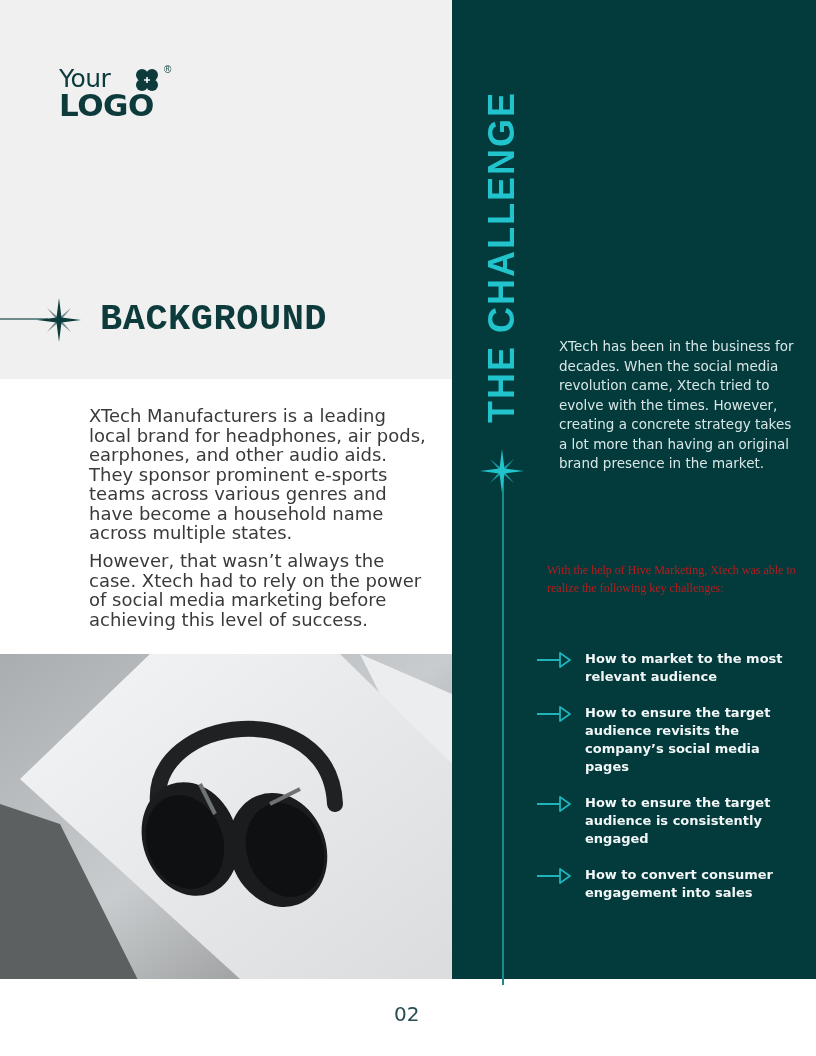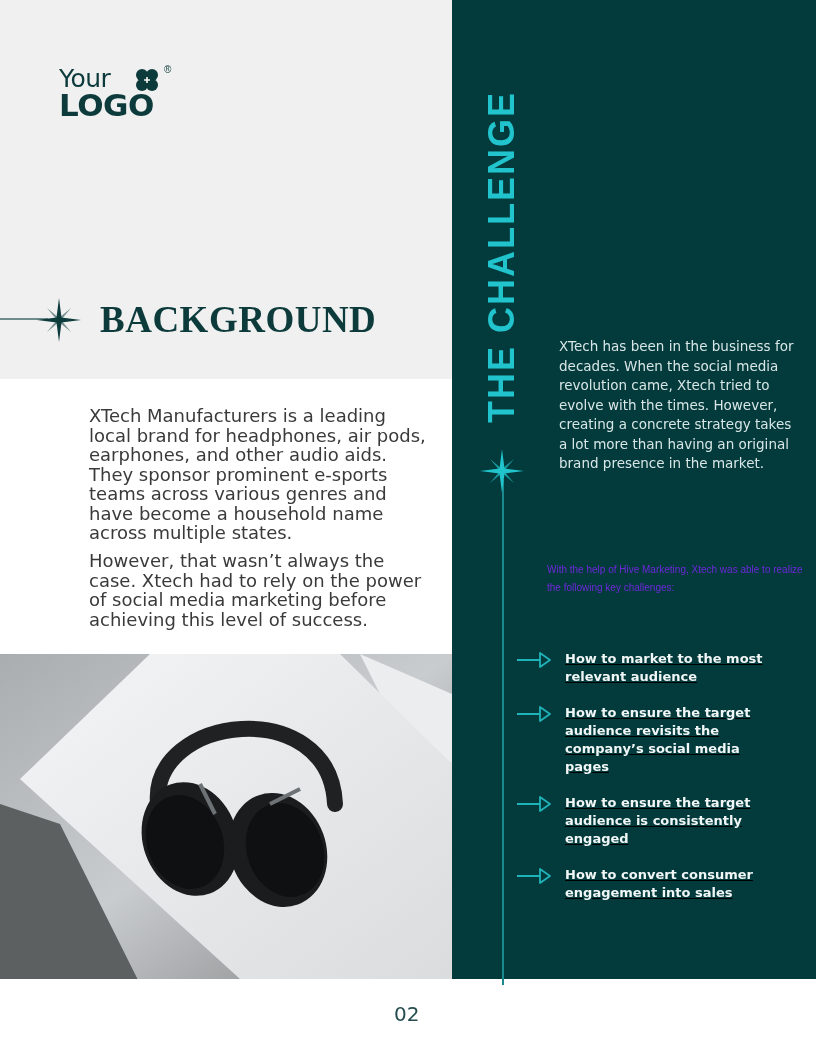--- a/index.html
+++ b/index.html
@@ -9,37 +9,37 @@
   .gray-panel { position: absolute; left: 0; top: 0; width: 452px; height: 379px; background: #f0f0f0; }
 
   .logo { position: absolute; left: 59px; top: 66px; color: #0d3b3c; }
   .logo .your { font-family: "DejaVu Sans", sans-serif; font-size: 25px; font-weight: normal; letter-spacing: -0.5px; line-height: 26px; display: inline-block; }
   .logo .logo-word { font-family: "DejaVu Sans", sans-serif; font-size: 31px; font-weight: bold; letter-spacing: -0.5px; line-height: 26px; display: block; }
   .logo .mark { position: absolute; left: 76px; top: 2px; width: 24px; height: 24px; }
   .logo .reg { position: absolute; left: 105px; top: -2px; font-size: 10px; }
 
   .bg-line { position: absolute; left: 0; top: 318px; width: 48px; height: 2px; background: #6f8c8d; }
   .bg-star { position: absolute; left: 35px; top: 296px; width: 48px; height: 48px; }
-  .bg-title { position: absolute; left: 100px; top: 298px; font-family: Liberation Serif, serif; font-weight: bold; font-size: 37px; color: #0d3b3c; letter-spacing: 0.5px; }
+  .bg-title { position: absolute; left: 100px; top: 298px; font-family: Liberation Mono, monospace; font-weight: bold; font-size: 37px; color: #0d3b3c; letter-spacing: 0.5px; }
 
   .body-text { position: absolute; left: 89px; width: 340px; font-family: "DejaVu Sans", sans-serif; font-size: 18px; line-height: 19.5px; color: #3a3a3a; }
   .p1 { top: 406px; }
   .p2 { top: 551px; }
 
   .photo { position: absolute; left: 0; top: 654px; width: 452px; height: 325px; overflow: hidden; background: #8d9091; }
 
   .dark-panel { position: absolute; left: 452px; top: 0; width: 364px; height: 979px; background: #033a3c; }
   .v-line { position: absolute; left: 502px; top: 480px; width: 2px; height: 505px; background: #1a8a8f; }
   .challenge-title { position: absolute; left: 0; top: 0; transform-origin: 0 0; transform: translate(484px, 423px) rotate(-90deg); font-family: "Liberation Sans", sans-serif; font-weight: bold; font-size: 36px; color: #21c4cc; letter-spacing: 2px; white-space: nowrap; line-height: 36px; }
   .ch-star { position: absolute; left: 478px; top: 447px; width: 48px; height: 48px; }
 
   .ch-text { position: absolute; left: 559px; top: 337px; width: 240px; font-family: "DejaVu Sans", sans-serif; font-size: 13.5px; line-height: 19.5px; color: #d8e6e6; }
-  .ch-help { position: absolute; left: 547px; top: 561px; width: 260px; font-family: Liberation Sans, sans-serif; font-size: 10px; line-height: 18px; color: #6d28d9; }
+  .ch-help { position: absolute; left: 547px; top: 561px; width: 260px; font-family: Liberation Serif, serif; font-size: 12px; line-height: 18px; color: #b91c1c; }
 
-  .list { position: absolute; left: 516px; top: 650px; width: 260px; text-decoration: underline; }
+  .list { position: absolute; left: 536px; top: 650px; width: 260px; }
   .list-item { position: relative; display: flex; align-items: flex-start; margin-bottom: 18px; }
   .list-item .arrow { width: 36px; height: 20px; flex: 0 0 auto; margin-right: 13px; margin-top: 1px; }
   .list-item .label { font-family: "DejaVu Sans", sans-serif; font-weight: bold; font-size: 13px; line-height: 18px; color: #f1f6f6; width: 210px; }
 
   .page-num { position: absolute; left: 394px; top: 1002px; font-family: "DejaVu Sans", sans-serif; font-size: 20px; color: #254d50; }
 </style>
 </head>
 <body>
 
 <div class="gray-panel"></div>

